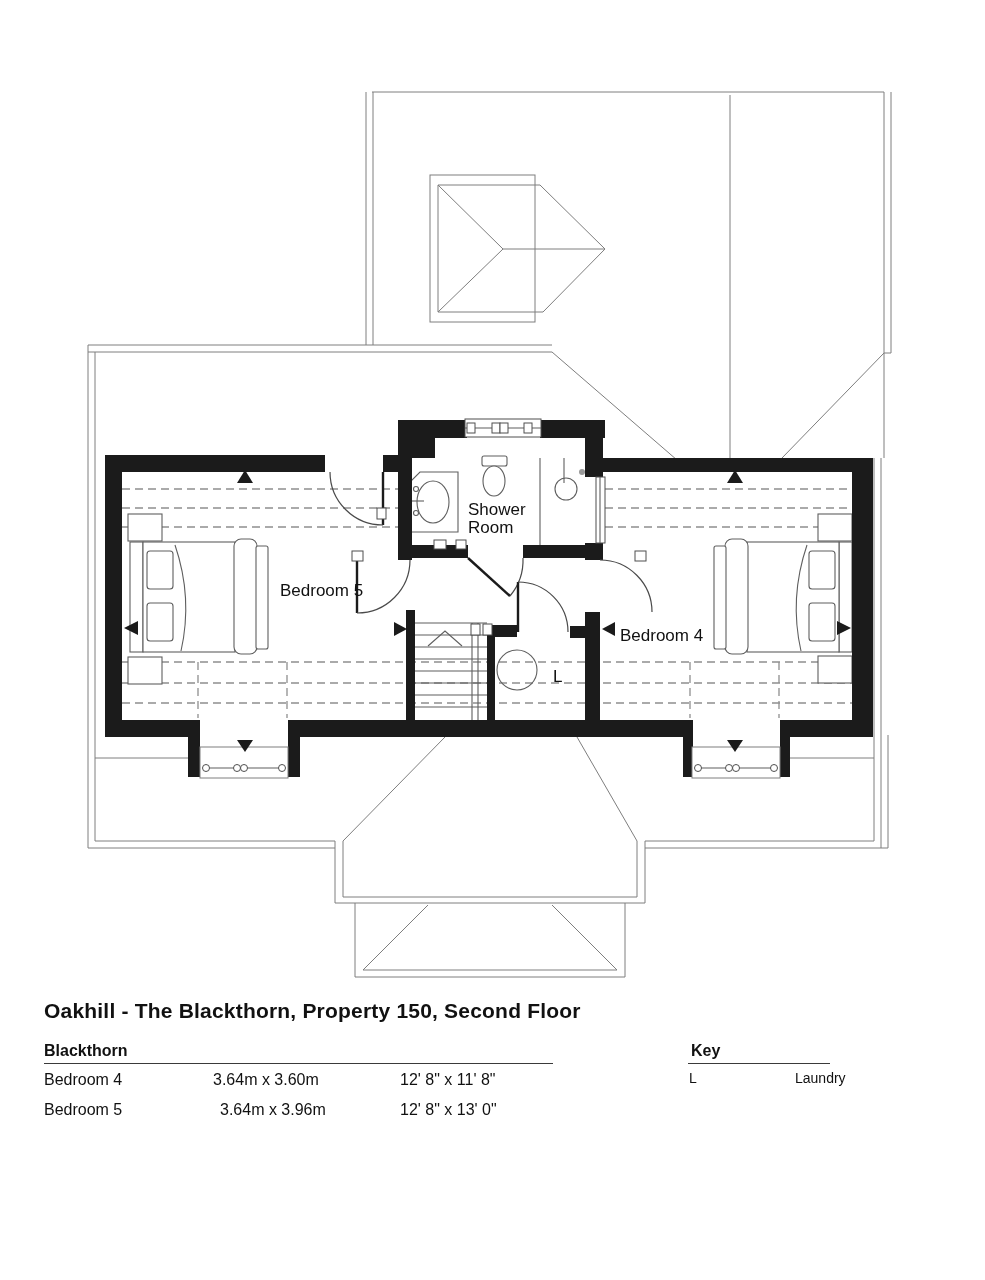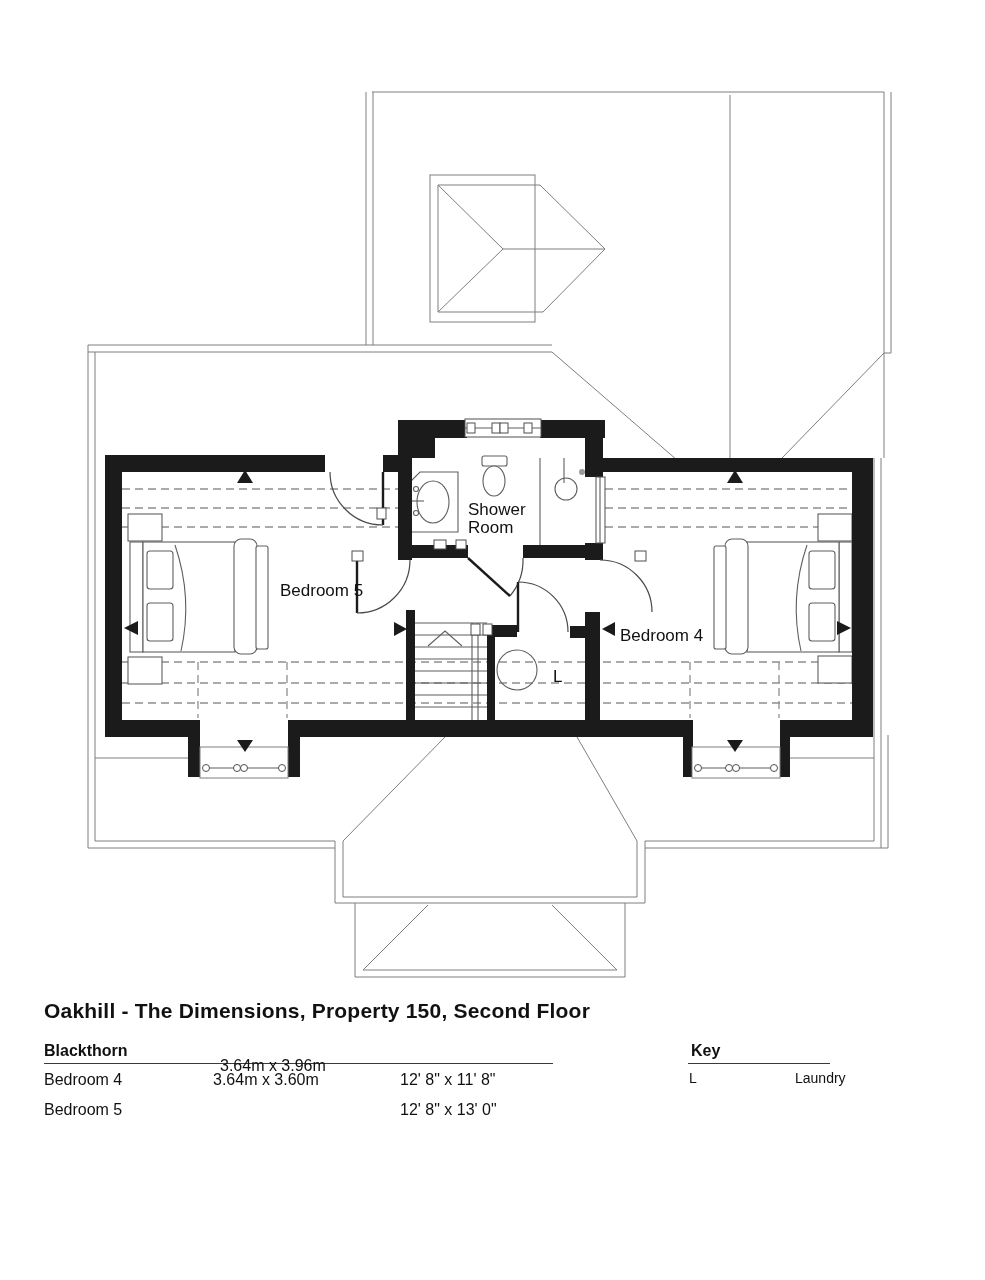--- a/index.html
+++ b/index.html
@@ -208,33 +208,33 @@
     <path class="tri" d="M735,752 L727,740 H743 Z"></path>
   </g>
 
   <text class="plabel" x="280" y="596">Bedroom 5</text>
   <text class="plabel" x="620" y="641">Bedroom 4</text>
   <text class="plabel" x="468" y="515">Shower</text>
   <text class="plabel" x="468" y="533">Room</text>
   <text class="plabel" x="553" y="682">L</text>
 </svg>
 
-<div class="abs title">Oakhill - The Dimensions, Property 150, Second Floor</div>
+<div class="abs title">Oakhill - The Blackthorn, Property 150, Second Floor</div>
 
 <div class="abs thead" style="left:44px;top:1042px;">Blackthorn</div>
 <div class="abs rule" style="left:44px;top:1063px;width:509px;"></div>
 
 <div>
   <span class="abs cell" style="left:44px;top:1071px;">Bedroom 4</span>
   <span class="abs cell" style="left:213px;top:1071px;">3.64m x 3.60m</span>
   <span class="abs cell" style="left:400px;top:1071px;">12' 8" x 11' 8"</span>
 </div>
 <div>
   <span class="abs cell" style="left:44px;top:1101px;">Bedroom 5</span>
-  <span class="abs cell" style="left:220px;top:1057px;">3.64m x 3.96m</span>
+  <span class="abs cell" style="left:220px;top:1101px;">3.64m x 3.96m</span>
   <span class="abs cell" style="left:400px;top:1101px;">12' 8" x 13' 0"</span>
 </div>
 
 <div class="abs thead" style="left:691px;top:1042px;">Key</div>
 <div class="abs rule" style="left:688px;top:1063px;width:142px;"></div>
 <div>
   <span class="abs keytxt" style="left:689px;top:1070px;">L</span>
   <span class="abs keytxt" style="left:795px;top:1070px;">Laundry</span>
 </div>
 

